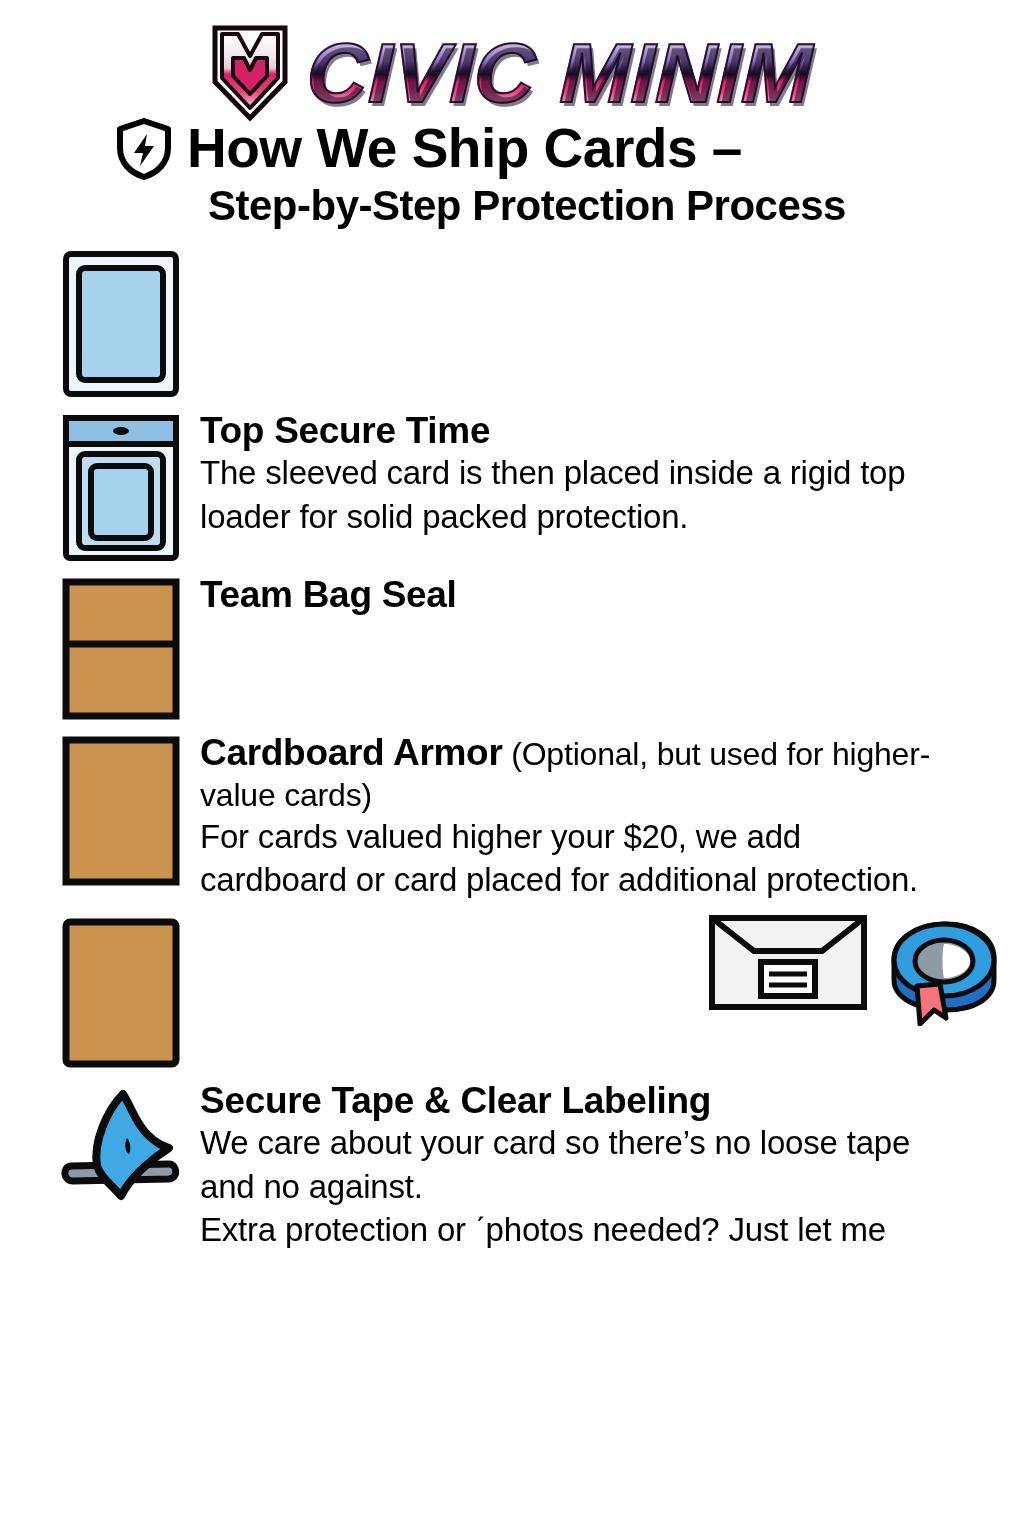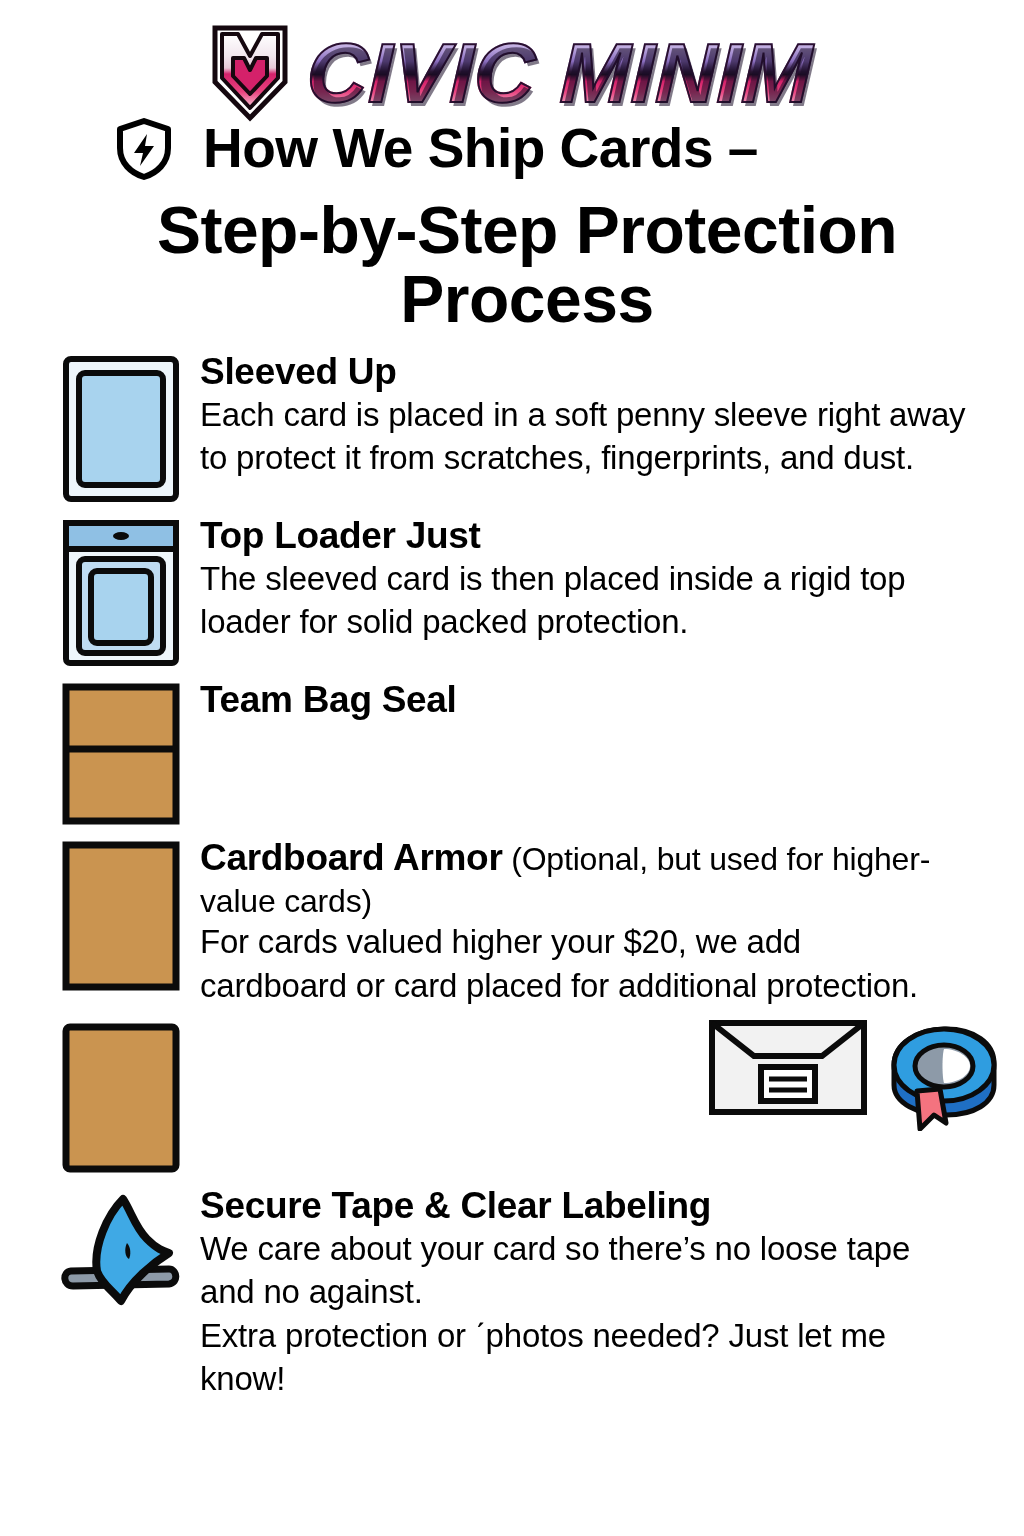--- a/index.html
+++ b/index.html
@@ -61,38 +61,38 @@
 
   
   .title-block {
     margin-top: 18px;
     padding: 0 30px;
   }
   .title-line-1 {
     display: flex;
     align-items: center;
     justify-content: flex-start;
-    gap: 30px;
+    gap: 14px;
     padding-left: 85px;
   }
   .shield-icon { width: 58px; height: 62px; flex: 0 0 auto; }
   .title-text {
     font-size: 55px;
     font-weight: bold;
     line-height: 1.04;
     letter-spacing: -0.5px;
     white-space: nowrap;
   }
   .title-line-2 {
     text-align: center;
-    font-size: 66px;
+    font-size: 42px;
     font-weight: bold;
     line-height: 1.04;
     letter-spacing: -0.5px;
-    margin-top: 16px;
+    margin-top: 4px;
     padding-left: 30px;
   }
 
   
   .steps {
     margin-top: 18px;
     padding: 0 22px 0 60px;
   }
   .step {
     display: flex;
@@ -189,43 +189,36 @@
 
   <div class="step">
     <div class="step-icon-wrap">
       <span>
         <svg width="118" height="148" viewBox="0 0 118 148" xmlns="http://www.w3.org/2000/svg">
           <rect x="4" y="4" width="110" height="140" rx="5" fill="#eef6fb" stroke="#0b0b0b" stroke-width="6"></rect>
           <rect x="17" y="18" width="84" height="112" rx="6" fill="#a8d3ee" stroke="#0b0b0b" stroke-width="6"></rect>
         </svg>
       </span>
     </div>
-    <div class="step-body">
-      <div class="step-head">Sleeved Up</div>
-      <div class="step-desc">
-        <p>Each card is placed in a soft penny sleeve right away</p>
-        <p>to protect it from scratches, fingerprints, and dust.</p>
-      </div>
-    </div>
   </div>
 
   <div class="step">
     <div class="step-icon-wrap">
       <span>
         <svg width="118" height="148" viewBox="0 0 118 148" xmlns="http://www.w3.org/2000/svg">
           <rect x="4" y="4" width="110" height="140" rx="4" fill="#eef6fb" stroke="#0b0b0b" stroke-width="6"></rect>
           <rect x="4" y="4" width="110" height="26" fill="#8fc0e4" stroke="#0b0b0b" stroke-width="6"></rect>
           <ellipse cx="59" cy="17" rx="8" ry="4" fill="#0b0b0b"></ellipse>
           <rect x="17" y="40" width="84" height="94" rx="6" fill="#bfdcf2" stroke="#0b0b0b" stroke-width="6"></rect>
           <rect x="29" y="52" width="60" height="72" rx="6" fill="#a8d3ee" stroke="#0b0b0b" stroke-width="6"></rect>
         </svg>
       </span>
     </div>
     <div class="step-body">
-      <div class="step-head">Top Loader Just</div>
+      <div class="step-head">Top Secure Time</div>
       <div class="step-desc">
         <p>The sleeved card is then placed inside a rigid top</p>
         <p>loader for solid packed protection.</p>
       </div>
     </div>
   </div>
 
   <div class="step">
     <div class="step-icon-wrap">
       <span>
@@ -298,18 +291,17 @@
           <path d="M70 54 C74 58 74 66 72 70 C68 68 67 60 70 54 Z" fill="#0b0b0b"></path>
         </svg>
       </span>
     </div>
     <div class="step-body">
       <div class="step-head">Secure Tape &amp; Clear Labeling</div>
       <div class="step-desc">
         <p>We care about your card so there’s no loose tape</p>
         <p>and no against.</p>
         <p>Extra protection or ˊphotos needed? Just let me</p>
-        <p>know!</p>
       </div>
     </div>
   </div>
 
 </div>
 
 </body></html>

